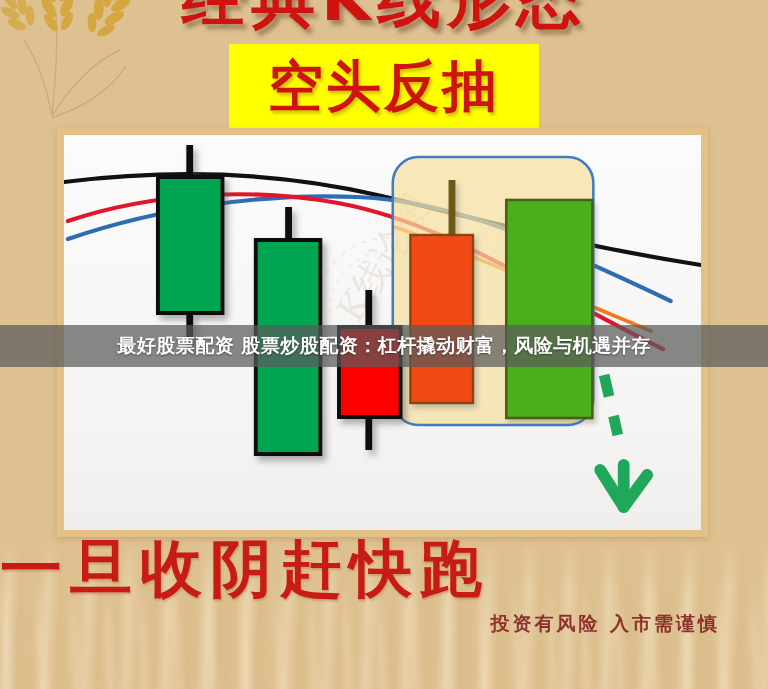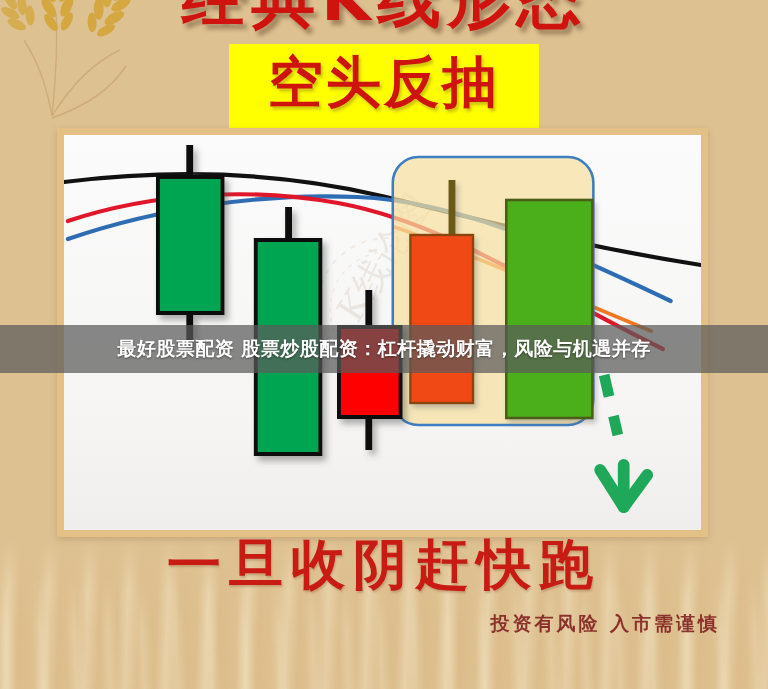--- a/index.html
+++ b/index.html
@@ -74,21 +74,21 @@
     background:#ffff00;
     display:flex; align-items:center; justify-content:center;
   }
   .yellow-banner span{
     font-size:55px;
     font-weight:bold;
     color:#cf1410;
     letter-spacing:3px;
     line-height:1;
     text-shadow:2px 3px 3px rgba(120,90,40,.35);
-    font-family:Liberation Mono, monospace;
+    font-family:Liberation Sans, sans-serif;
   }
   
   .chart-frame{
     position:absolute;
     left:57px; top:128px;
     width:651px; height:409px;
     background:#f2f0ee;
     border:7px solid #e3c086;
     box-sizing:border-box;
     box-shadow:0 2px 6px rgba(120,90,50,.25);
@@ -97,39 +97,38 @@
     position:absolute; inset:0;
     background:linear-gradient(to bottom,#fbfbfb 0%,#f6f5f4 70%,#efeeec 100%);
     overflow:hidden;
   }
   .chart-svg{position:absolute; inset:0; width:100%; height:100%;}
   
   .caption-band{
     position:absolute;
     left:0; right:0;
     top:325px;
-    height:48px;
+    height:42px;
     background:rgba(90,90,90,.72);
     display:flex; align-items:center; justify-content:center;
   }
   .caption-band span{
     color:#ffffff;
     font-size:19px;
     font-weight:bold;
     letter-spacing:.5px;
     white-space:nowrap;
     font-family:"DejaVu Sans","Liberation Sans",sans-serif;
     text-shadow:0 1px 2px rgba(0,0,0,.45);
   }
   
   .bottom-title{
     position:absolute;
     left:0; right:0; top:536px;
-    text-align:center;
-    font-size:54px;
+    font-size:62px;
     line-height:1.05;
     font-weight:bold;
     color:#c81b14;
     letter-spacing:8px;
     font-family:"DejaVu Serif","Liberation Serif",serif;
     text-shadow:1px 2px 2px rgba(130,70,40,.28);
     white-space:nowrap;
   }
   
   .disclaimer{

